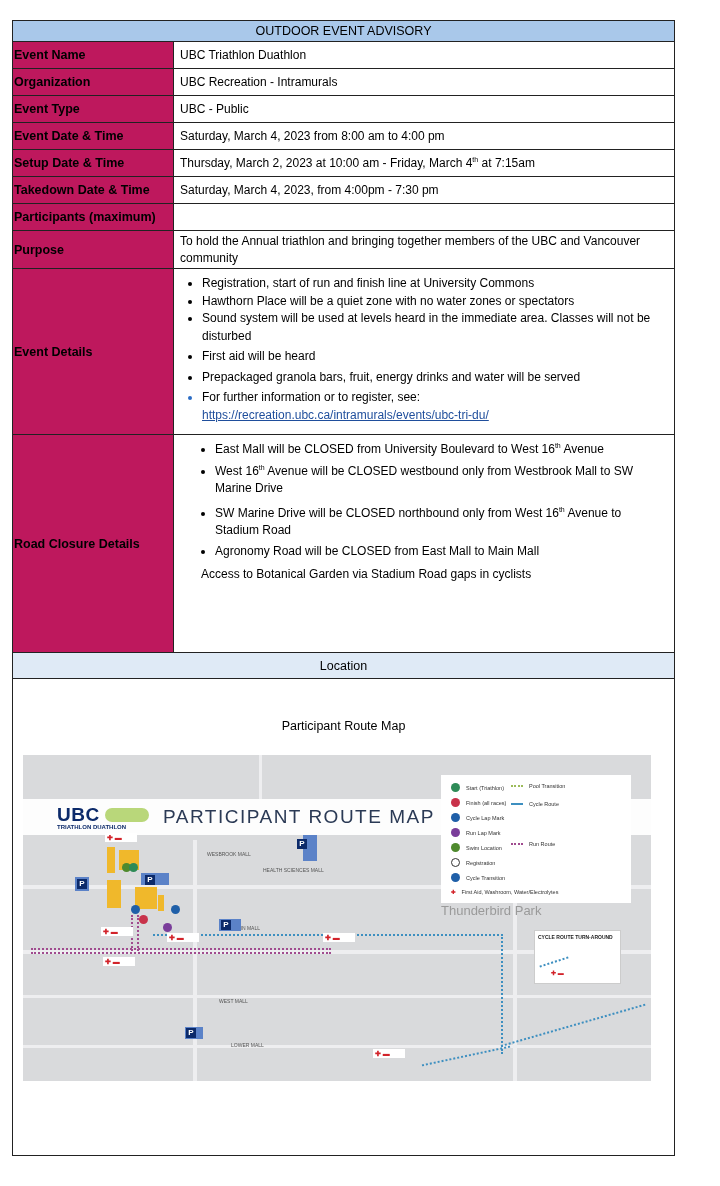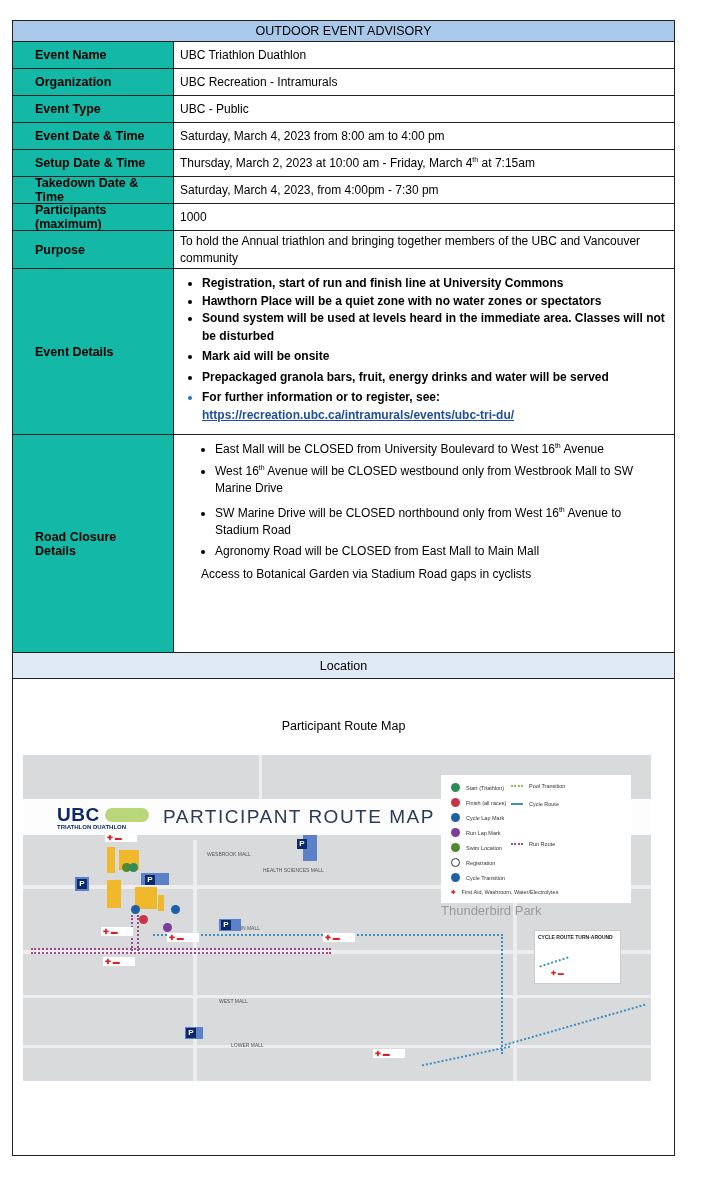--- a/index.html
+++ b/index.html
@@ -2,26 +2,26 @@
 <html><head>
 <meta charset="utf-8">
 <style>
   html,body{margin:0;padding:0;background:#fff;}
   body{width:720px;height:1186px;position:relative;font-family:"Liberation Sans",sans-serif;color:#000;overflow:hidden;}
   .tbl{position:absolute;left:12px;top:20px;width:663px;border:1.5px solid #222;box-sizing:border-box;}
   .row{display:flex;border-bottom:1.5px solid #222;box-sizing:border-box;}
   .row:last-child{border-bottom:none;}
   .hdr{background:#a9c8ea;justify-content:center;align-items:center;height:21px;font-size:12.5px;font-weight:normal;}
   .loc{background:#dfeaf6;justify-content:center;align-items:center;height:26px;font-size:12.5px;}
-  .lbl{width:161px;background:#14b8a6;border-right:1.5px solid #222;font-weight:bold;font-size:12.5px;padding:0 22px;box-sizing:border-box;display:flex;align-items:center;}
+  .lbl{width:161px;background:#be185d;border-right:1.5px solid #222;font-weight:bold;font-size:12.5px;padding:0 1px;box-sizing:border-box;display:flex;align-items:center;}
   .val{flex:1;font-size:12px;padding:3px 6px;box-sizing:border-box;display:flex;flex-direction:column;justify-content:center;}
   .r26{height:27px;}
   ul{margin:0;padding-left:21px;}
   ul li{font-size:12px;line-height:17.5px;margin:0;}
-  .det ul{padding-left:22px;font-weight:bold;}
+  .det ul{padding-left:22px;}
   .det li{margin-bottom:0;}
   .det li.gap{margin-top:3px;}
   .link{color:#1f4e9c;text-decoration:underline;}
   .bl li.blue::marker{color:#2b6cc4;}
   .rc ul{padding-left:35px;}
   sup{font-size:7px;}
   .mapcell{height:476px;position:relative;text-decoration:underline;}
   .maptitle{position:absolute;left:0;right:0;top:40px;text-align:center;font-size:12.5px;}
   .map{position:absolute;left:10px;top:76px;width:628px;height:326px;background:#d9dadc;overflow:hidden;}
   .banner{position:absolute;left:0;top:44px;width:100%;height:36px;background:rgba(255,255,255,0.93);}
@@ -71,35 +71,34 @@
       <div class="val">
         <span><span>Thursday, March 2, 2023 at 10:00 am -  Friday, March 4</span><sup>th</sup><span> at 7:15am</span></span>
       </div>
     </div>
   <div class="row r26">
       <div class="lbl">Takedown Date &amp; Time</div>
       <div class="val">Saturday, March 4, 2023, from 4:00pm - 7:30 pm</div>
     </div>
   <div class="row r26">
       <div class="lbl">Participants (maximum)</div>
-      <div class="val">1000</div>
     </div>
   <div class="row" style="height:38px">
       <div class="lbl">Purpose</div>
       <div class="val" style="line-height:17px">To hold the Annual triathlon and bringing together members of the UBC and Vancouver community</div>
     </div>
 
   <div class="row" style="height:166px">
     <div class="lbl">Event Details</div>
     <div class="val det bl" style="justify-content:flex-start;padding-top:6px">
       <ul>
         <li>Registration, start of run and finish line at University Commons</li>
         <li>Hawthorn Place will be a quiet zone with no water zones or spectators</li>
         <li>Sound system will be used at levels heard in the immediate area. Classes will not be disturbed</li>
-        <li class="gap">Mark aid will be onsite</li>
+        <li class="gap">First aid will be heard</li>
         <li class="gap">Prepackaged granola bars, fruit, energy drinks and water will be served</li>
         <li class="gap blue"><span>For further information or to register, see:</span><br><span class="link">https://recreation.ubc.ca/intramurals/events/ubc-tri-du/</span></li>
       </ul>
     </div>
   </div>
 
   <div class="row" style="height:218px">
     <div class="lbl">Road Closure Details</div>
     <div class="val rc" style="justify-content:flex-start;padding-top:2px">
       <ul>

